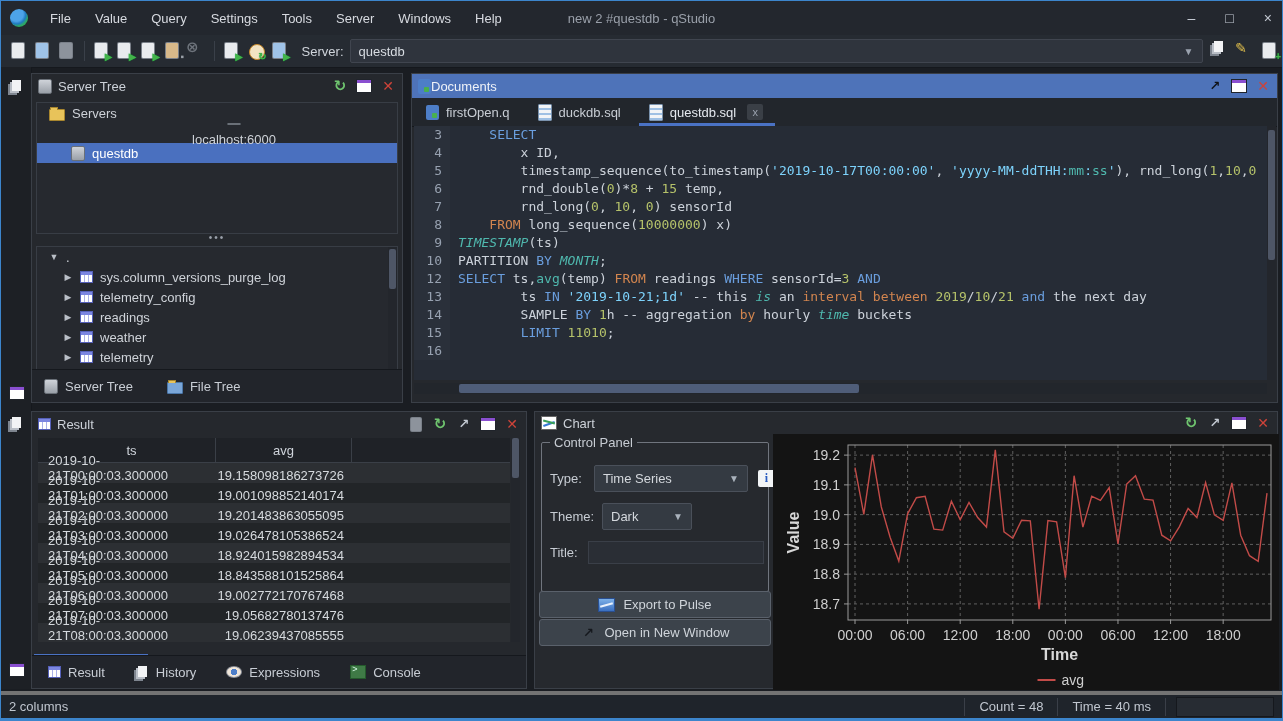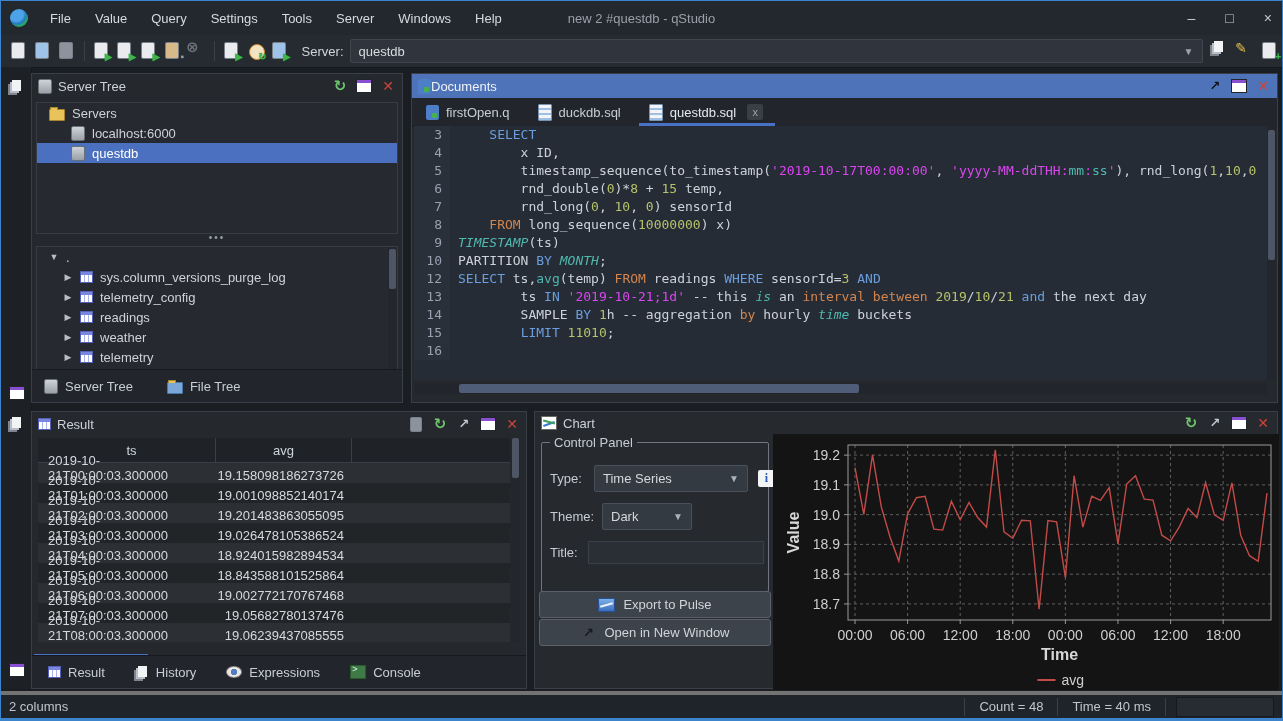--- a/index.html
+++ b/index.html
@@ -79,21 +79,21 @@
   .qic{width:13px;height:15px;background:#4d7ec8;border-radius:2px;position:relative;}
   .qic::after{content:"";position:absolute;right:2px;bottom:2px;width:5px;height:5px;background:#49b04f;border-radius:1px;}
   .sqlic{width:12px;height:15px;background:repeating-linear-gradient(#f2f4f7 0 3px,#9fc0e4 3px 5px);border:1px solid #7a92ad;border-radius:1px;}
   .editor{position:absolute;left:2px;right:10px;top:52px;bottom:22px;background:#262c36;font-family:"DejaVu Sans Mono","Liberation Mono",monospace;font-size:13px;overflow:hidden;}
   .cl{display:flex;height:18px;line-height:18px;white-space:pre;}
   .cl .g{width:28px;padding-right:8px;text-align:right;color:#97a1b0;background:#2a303a;flex:none;}
   .cl .ct{padding-left:8px;}
   .cl.cur .g{background:#161b22;color:#c3ccda;}
   .cl.cur{background:#232934;}
   .caret{display:inline-block;width:2px;height:14px;background:#e8edf4;vertical-align:middle;}
-  .p{color:#ccd2da}.k{color:#6a9ede}.f{color:#d2854f}.t{color:#4fb8ae;font-style:italic}.t2{color:#4fb8ae}.n{color:#b5c26a}.s{color:#d946ef}
+  .p{color:#ccd2da}.k{color:#6a9ede}.f{color:#d2854f}.t{color:#4fb8ae;font-style:italic}.t2{color:#4fb8ae}.n{color:#b5c26a}.s{color:#7dd3fc}
   .hscroll{position:absolute;left:2px;right:10px;bottom:8px;height:11px;background:#22262c;}
   .hscroll .thumb{position:absolute;top:1px;bottom:1px;left:45px;width:400px;background:#4f5d78;border-radius:2px;}
   
   #resultPanel{left:30px;top:410px;width:496px;height:278px;}
   .rtable{position:absolute;left:6px;right:16px;top:26px;height:204px;overflow:hidden;background:#222528;}
   .rhead{display:flex;height:24px;background:#1f2227;border-bottom:1px solid #3a3f47;color:#cfd4db;}
   .rhead div{display:flex;align-items:center;justify-content:center;border-right:1px solid #3a3f47;box-sizing:border-box;}
   .rrow{display:flex;height:20px;align-items:flex-end;color:#d6dade;}
   .rrow:nth-child(even){background:#2c2f33;}
   .c1{width:178px;padding-left:10px;box-sizing:border-box;}
@@ -219,21 +219,21 @@
         <span class="winic"></span>
         <span class="ic close">✕</span>
       </span>
     </div>
     <div class="treebox" style="top:28px;height:130px;">
       <div class="trow" style="padding-left:12px;">
         <span class="folderic"></span>
         <span>Servers</span>
       </div>
       <div id="serverItems">
-          <div class="trow" style="padding-left: 34px;">
+          <div class="trow" style="padding-left: 34px; flex-direction: column;">
             <span class="srvic"></span>
             <span>localhost:6000</span>
           </div>
           <div class="trow sel" style="padding-left: 34px;">
             <span class="srvic"></span>
             <span>questdb</span>
           </div>
         </div>
     </div>
     <div class="splitgrip" style="top:160px;">•••</div>

